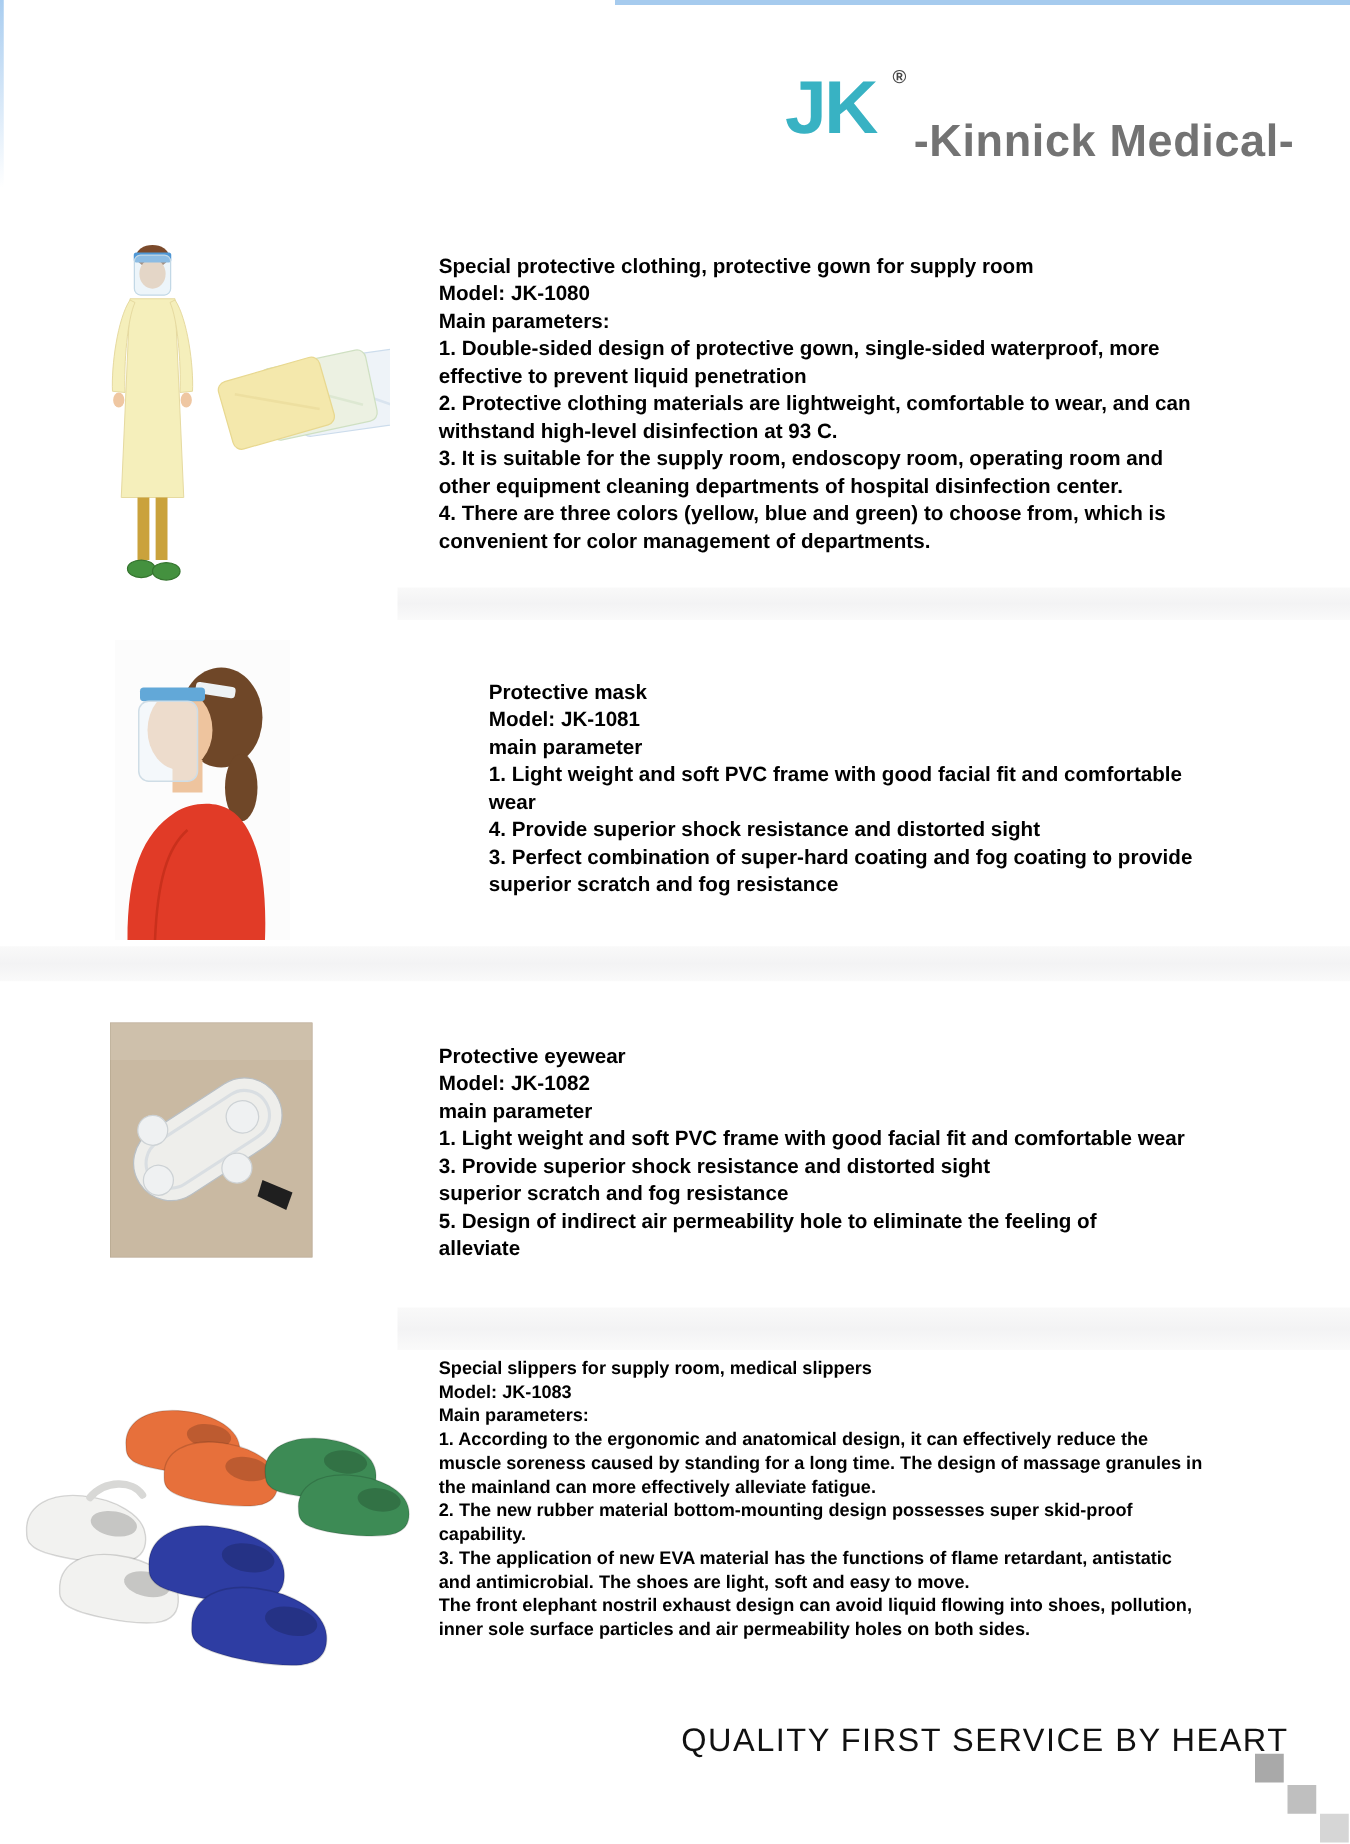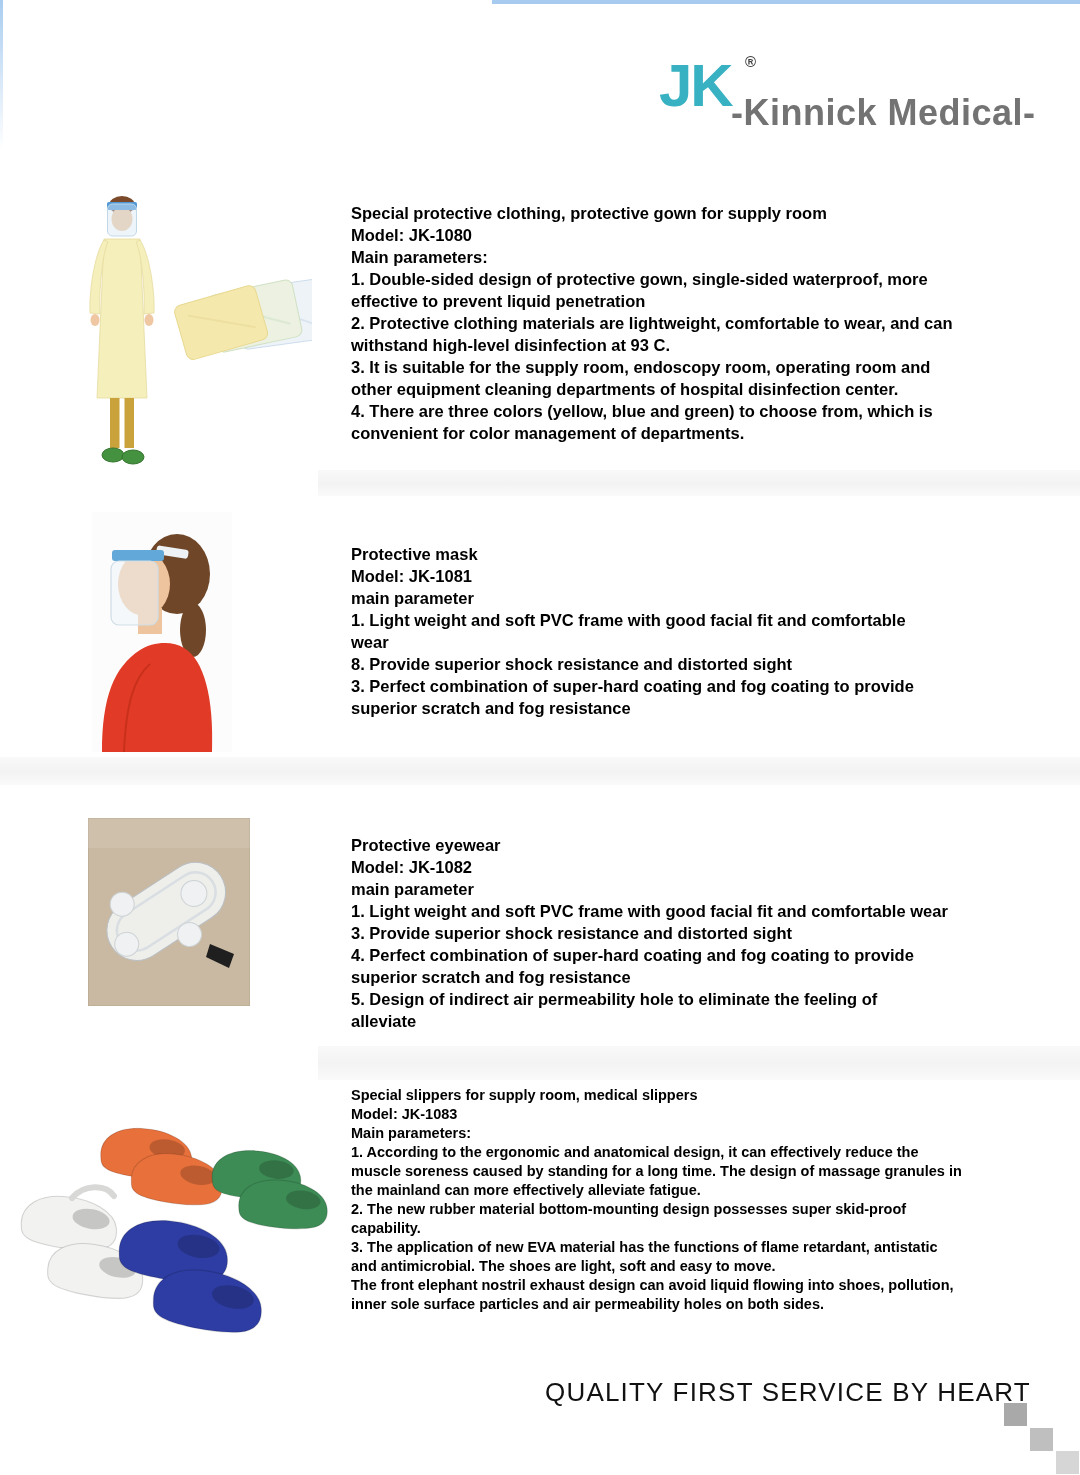--- a/index.html
+++ b/index.html
@@ -8,21 +8,21 @@
     font-family:"Liberation Sans", sans-serif; overflow:hidden;
   }
   .top-bar { position:absolute; left:492px; top:0; width:588px; height:4px; background:#a6cbee; }
   .left-edge { position:absolute; left:0; top:0; width:3px; height:150px;
     background:linear-gradient(#a9cdf0, rgba(169,205,240,0)); }
   .band { position:absolute; background:linear-gradient(#f9f9f9,#f3f3f4,#fafafa); }
   .band1 { left:318px; top:470px; width:762px; height:26px; }
   .band2 { left:0; top:757px; width:1080px; height:28px; }
   .band3 { left:318px; top:1046px; width:762px; height:34px; }
 
-  .logo-wrap { position:absolute; left:628px; top:55px; height:70px;margin-left:31px; }
+  .logo-wrap { position:absolute; left:628px; top:55px; height:70px; }
   .logo-jk {
     font-weight:bold; font-size:60px; line-height:62px; letter-spacing:-2px;
     color:#38b2c3;
   }
   .logo-r { position:absolute; left:86px; top:-2px; font-size:15px; color:#444; font-weight:bold; }
   .brand-name {
     position:absolute; left:731px; top:92px; font-size:36px; font-weight:bold;
     color:#737373; letter-spacing:0.5px; white-space:nowrap;
   }
 
@@ -120,27 +120,27 @@
         <path d="M10,240 C10,185 22,155 48,138 C60,130 80,128 92,136 C112,148 122,185 120,240 Z" fill="#e13b27"></path>
         <path d="M32,240 C34,192 42,166 58,152" fill="none" stroke="#c9301c" stroke-width="2"></path>
         <g transform="rotate(9 70 42)">
           <rect x="64" y="34" width="32" height="9" rx="3" fill="#eef2f4"></rect>
         </g>
         <rect x="20" y="38" width="52" height="11" rx="3" fill="#62a8d8"></rect>
         <rect x="19" y="49" width="47" height="64" rx="8" fill="rgba(235,244,249,0.5)" stroke="#cfdde6" stroke-width="1.2"></rect>
       </g>
     </svg>
   </div>
-  <div class="ptext p-large" style="top:543px;">
+  <div class="ptext p-large" style="top:543px;margin-left:40px;">
     <div class="line">Protective mask</div>
     <div class="line">Model: JK-1081</div>
     <div class="line">main parameter</div>
     <div class="line">1. Light weight and soft PVC frame with good facial fit and comfortable</div>
     <div class="line">wear</div>
-    <div class="line">8. Provide superior shock resistance and distorted sight</div>
+    <div class="line">4. Provide superior shock resistance and distorted sight</div>
     <div class="line">3. Perfect combination of super-hard coating and fog coating to provide</div>
     <div class="line">superior scratch and fog resistance</div>
   </div>
 
   <div class="photo" style="left:88px; top:818px;">
     <svg width="162" height="188" viewBox="0 0 162 188">
       <rect x="0" y="0" width="162" height="188" fill="#c9b9a2" stroke="#b5a68f"></rect>
       <rect x="0" y="0" width="162" height="30" fill="rgba(255,255,255,0.10)"></rect>
       <g transform="rotate(-33 81 94)">
         <rect x="14" y="62" width="130" height="60" rx="30" fill="rgba(244,247,248,0.85)" stroke="#b9bfc4"></rect>
@@ -152,21 +152,20 @@
       </g>
       <path d="M122,126 L146,136 L141,150 L118,139 Z" fill="#1f1f1f"></path>
     </svg>
   </div>
   <div class="ptext p-large" style="top:810px;margin-top:24px;">
     <div class="line">Protective eyewear</div>
     <div class="line">Model: JK-1082</div>
     <div class="line">main parameter</div>
     <div class="line">1. Light weight and soft PVC frame with good facial fit and comfortable wear</div>
     <div class="line">3. Provide superior shock resistance and distorted sight</div>
-    <div class="line">4. Perfect combination of super-hard coating and fog coating to provide</div>
     <div class="line">superior scratch and fog resistance</div>
     <div class="line">5. Design of indirect air permeability hole to eliminate the feeling of</div>
     <div class="line">alleviate</div>
   </div>
 
   <div class="photo" style="left:14px; top:1088px;">
     <svg width="318" height="256" viewBox="0 0 318 256">
       <defs>
         <g id="clog">
           <path d="M6,38 C4,22 18,10 42,8 C66,6 88,14 92,28 C95,38 92,46 80,50 C60,56 20,56 12,50 C7,47 7,43 6,38 Z" fill="currentColor" stroke="rgba(0,0,0,0.15)" stroke-width="1"></path>

